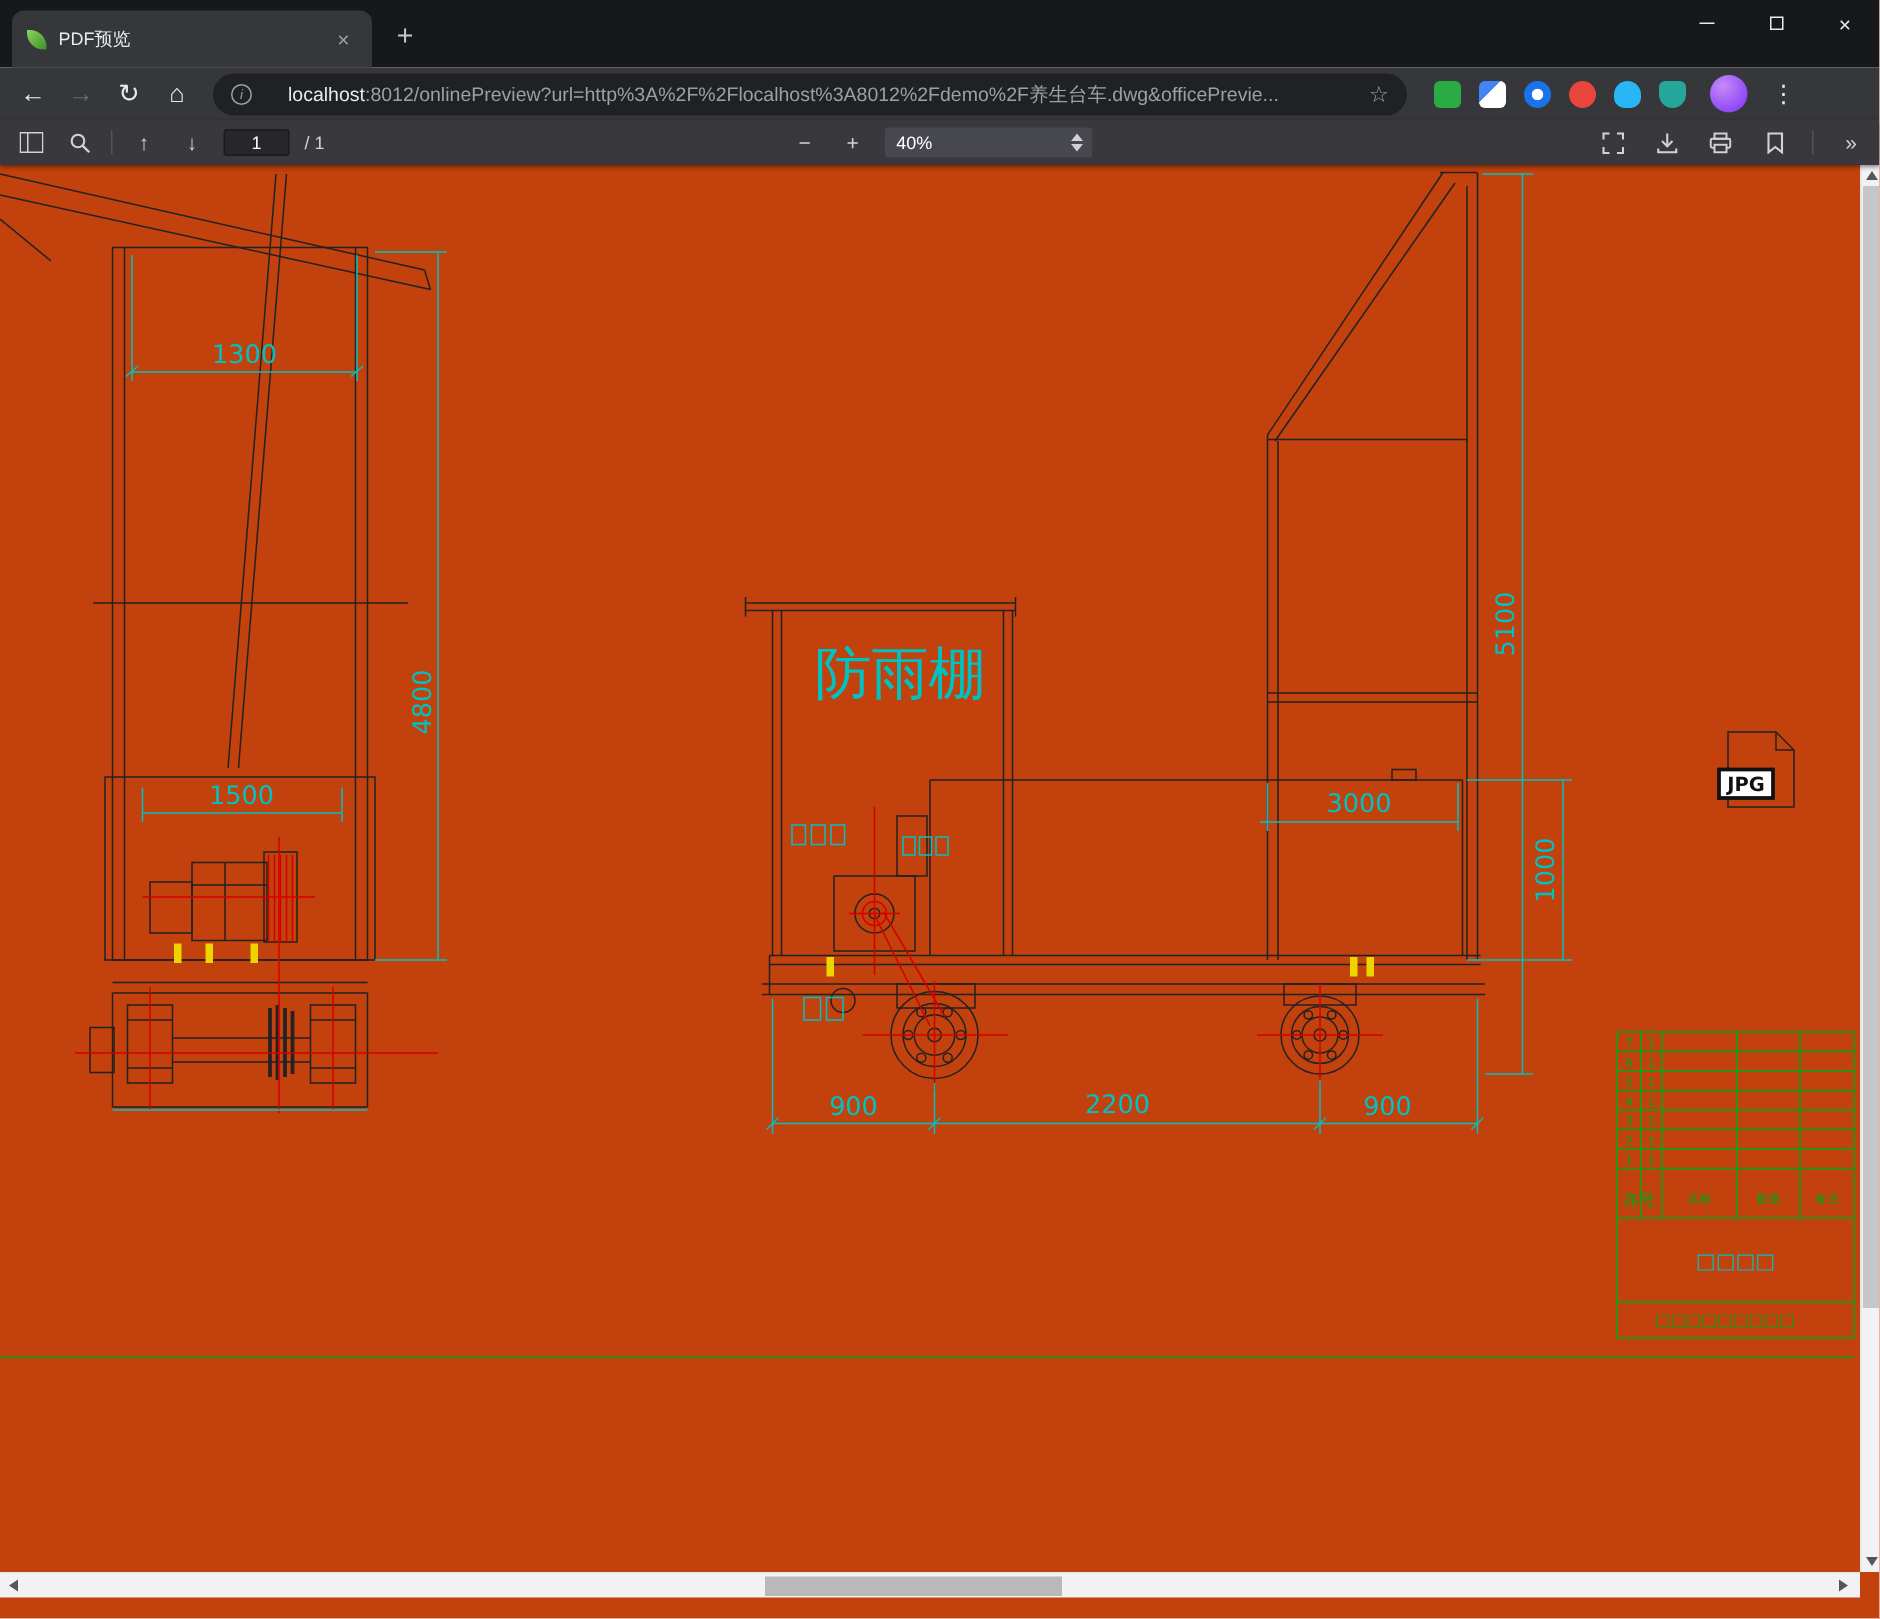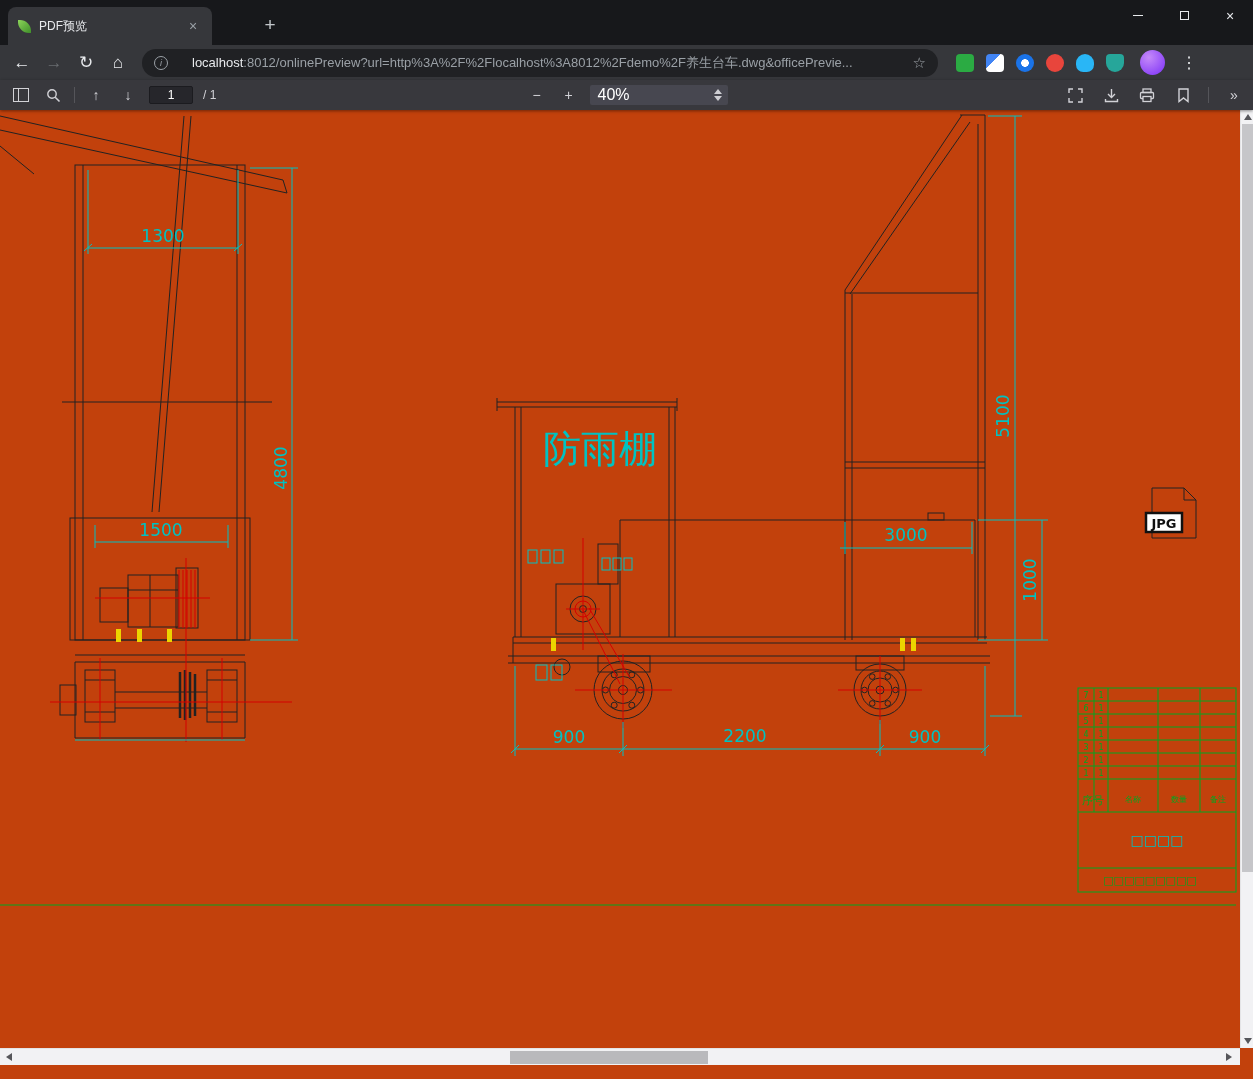--- a/index.html
+++ b/index.html
@@ -1,21 +1,21 @@
 <!DOCTYPE html>
 <html><head>
 <meta charset="utf-8">
 <style>
   * { margin:0; padding:0; box-sizing:border-box; }
   html,body { width:1253px; height:1079px; overflow:hidden; background:#fff;
               font-family:"Liberation Sans", sans-serif; }
 
   
   .titlebar { position:relative; width:100%; height:45px; background:#17181b; }
-  .tab { position:absolute; left:8px; top:7px; width:204px; height:38px;
+  .tab { position:absolute; left:8px; top:7px; width:240px; height:38px;
          background:#36373b; border-radius:8px 8px 0 0; display:flex; align-items:center;
          padding:0 10px; gap:8px; }
   .leaf-icon { width:13px; height:13px; background:linear-gradient(135deg,#8cd45a,#3f8f29);
                border-radius:0 85% 0 85%; flex:0 0 auto; }
   .tab-title { color:#e8eaed; font-size:12px; flex:1 1 auto; white-space:nowrap; overflow:hidden; }
   .tab-close { color:#9aa0a6; font-size:14px; width:18px; height:18px; line-height:18px;
                text-align:center; border-radius:50%; cursor:pointer; }
   .newtab-btn { position:absolute; left:258px; top:14px; color:#c3c7cb; font-size:19px;
                 line-height:22px; width:24px; text-align:center; cursor:pointer; }
   .win-controls { position:absolute; right:0; top:0; height:31px; display:flex; }
@@ -60,21 +60,21 @@
                align-items:center; gap:10px; }
   .tb-right { position:absolute; right:8px; display:flex; align-items:center; gap:14px; }
   .tb-btn { display:flex; align-items:center; justify-content:center; width:22px; height:22px;
             cursor:pointer; font-size:14px; color:#d2d2d7; }
   .tb-divider { width:1px; height:16px; background:#55555a; }
   .page-input { width:44px; height:18px; background:#26262b; border:1px solid #1b1b1f;
                 color:#fff; font-size:12px; text-align:center; border-radius:2px; }
   .page-total { font-size:12px; color:#d2d2d7; }
   .zoom-select { position:relative; width:138px; height:20px; background:#474750;
                  border-radius:2px; display:flex; align-items:center; padding:0 8px;
-                 font-size:16px; color:#fff; cursor:pointer; }
+                 font-size:12px; color:#fff; cursor:pointer; }
   .spinner { position:absolute; right:6px; display:flex; flex-direction:column; gap:2px; }
   .tri-up-s { width:0; height:0; border-left:4px solid transparent; border-right:4px solid transparent;
               border-bottom:5px solid #cfcfd4; }
   .tri-dn-s { width:0; height:0; border-left:4px solid transparent; border-right:4px solid transparent;
               border-top:5px solid #cfcfd4; }
   .tb-ico svg { display:block; }
 
   
   .content { position:relative; width:100%; height:969px; background:#c2410c; overflow:hidden; }
   .page-svg { position:absolute; left:0; top:0; }

